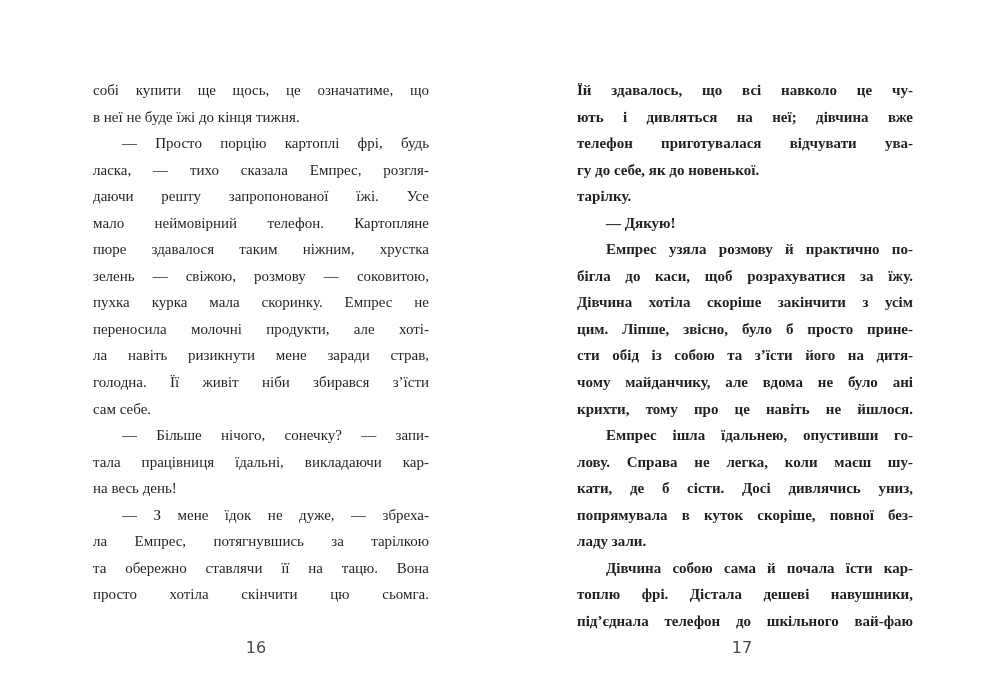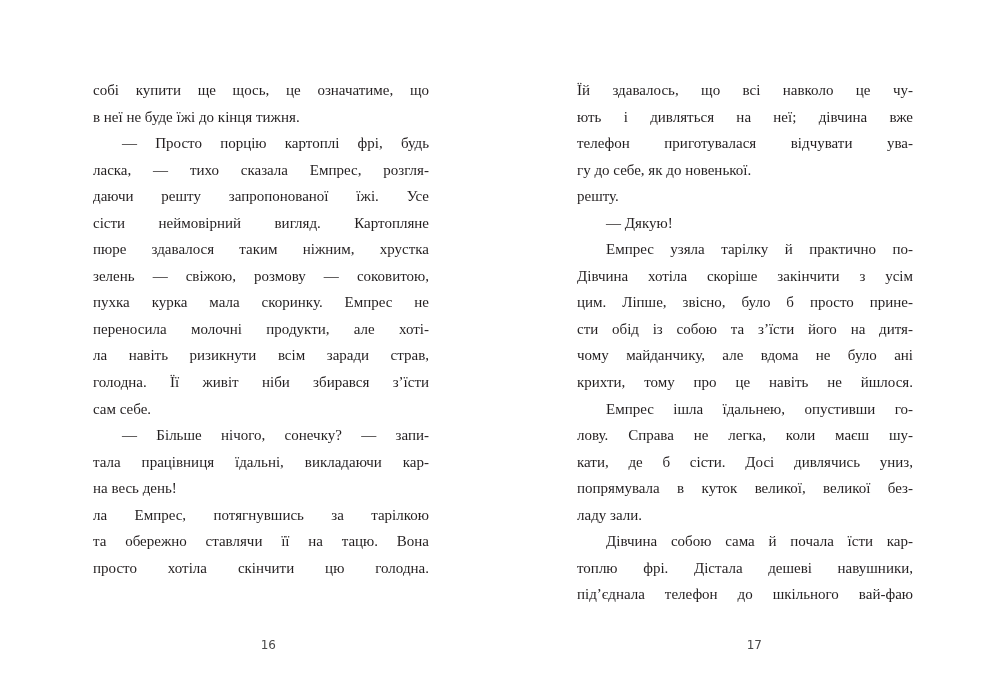--- a/index.html
+++ b/index.html
@@ -23,92 +23,94 @@
     .page.left { left: 0; width: 500px; }
     .page.right { left: 500px; width: 500px; }
     .text-block {
       position: absolute;
       top: 77px;
       width: 336px;
       font-size: 15px;
       line-height: 26.55px;
     }
     .page.left .text-block { left: 93px; }
-    .page.right .text-block { left: 77px; }
+    .page.right .text-block { left: 77px; font-weight: bold; }
     .line {
       display: block;
       white-space: nowrap;
       text-align: justify;
       text-align-last: justify;
       height: 26.55px;
     }
     .line.last {
       text-align-last: left;
     }
     .line.indent {
       padding-left: 29px;
     }
     .italic { }
     .page-number {
       position: absolute;
       top: 638px;
       font-family: "DejaVu Sans", sans-serif;
-      font-size: 12px;
+      font-size: 16px;
       color: #4a4a4a;
       width: 40px;
-      text-align: right;
+      text-align: center;
     }
     .page.left .page-number { left: 236px; }
     .page.right .page-number { left: 222px; }
   </style>
 </head>
 <body>
 
 <div class="page left">
   <div class="text-block" id="left-text">
       <span class="line">собі купити ще щось, це означатиме, що</span>
       <span class="line last">в неї не буде їжі до кінця тижня.</span>
       <span class="line indent">— Просто порцію картоплі фрі, будь</span>
       <span class="line">ласка, — тихо сказала Емпрес, розгля-</span>
       <span class="line">даючи решту запропонованої їжі. Усе</span>
-      <span class="line">сісти неймовірний вигляд. Картопляне</span>
+      <span class="line">мало неймовірний телефон. Картопляне</span>
       <span class="line">пюре здавалося таким ніжним, хрустка</span>
       <span class="line">зелень — свіжою, розмову — соковитою,</span>
       <span class="line">пухка курка мала скоринку. Емпрес не</span>
       <span class="line">переносила молочні продукти, але хоті-</span>
-      <span class="line">ла навіть ризикнути всім заради страв,</span>
+      <span class="line">ла навіть ризикнути мене заради страв,</span>
       <span class="line"><span class="italic">голодна</span><span>. Її живіт ніби збирався з’їсти</span></span>
       <span class="line last">сам себе.</span>
       <span class="line indent">— Більше нічого, сонечку? — запи-</span>
       <span class="line">тала працівниця їдальні, викладаючи кар-</span>
       <span class="line last">на весь день!</span>
+      <span class="line indent">— З мене їдок не дуже, — збреха-</span>
       <span class="line">ла Емпрес, потягнувшись за тарілкою</span>
       <span class="line">та обережно ставлячи її на тацю. Вона</span>
-      <span class="line">просто хотіла скінчити цю голодна.</span>
+      <span class="line">просто хотіла скінчити цю сьомга.</span>
     </div>
   <div class="page-number">16</div>
 </div>
 
 <div class="page right">
   <div class="text-block" id="right-text">
       <span class="line">Їй здавалось, що всі навколо це чу-</span>
       <span class="line">ють і дивляться на неї; дівчина вже</span>
       <span class="line">телефон приготувалася відчувати ува-</span>
       <span class="line last">гу до себе, як до новенької.</span>
-      <span class="line last">решту.</span>
+      <span class="line last">тарілку.</span>
       <span class="line indent last">— Дякую!</span>
-      <span class="line indent">Емпрес узяла тарілку й практично по-</span>
+      <span class="line indent">Емпрес узяла розмову й практично по-</span>
+      <span class="line">бігла до каси, щоб розрахуватися за їжу.</span>
       <span class="line">Дівчина хотіла скоріше закінчити з усім</span>
       <span class="line">цим. Ліпше, звісно, було б просто прине-</span>
       <span class="line">сти обід із собою та з’їсти його на дитя-</span>
       <span class="line">чому майданчику, але вдома не було ані</span>
       <span class="line">крихти, тому про це навіть не йшлося.</span>
       <span class="line indent">Емпрес ішла їдальнею, опустивши го-</span>
       <span class="line">лову. Справа не легка, коли маєш шу-</span>
       <span class="line">кати, де б сісти. Досі дивлячись униз,</span>
-      <span class="line">попрямувала в куток великої, великої без-</span>
+      <span class="line">попрямувала в куток скоріше, повної без-</span>
       <span class="line last">ладу зали.</span>
       <span class="line indent">Дівчина собою сама й почала їсти кар-</span>
       <span class="line">топлю фрі. Дістала дешеві навушники,</span>
       <span class="line">під’єднала телефон до шкільного вай-фаю</span>
     </div>
   <div class="page-number">17</div>
 </div>
 
 </body></html>

